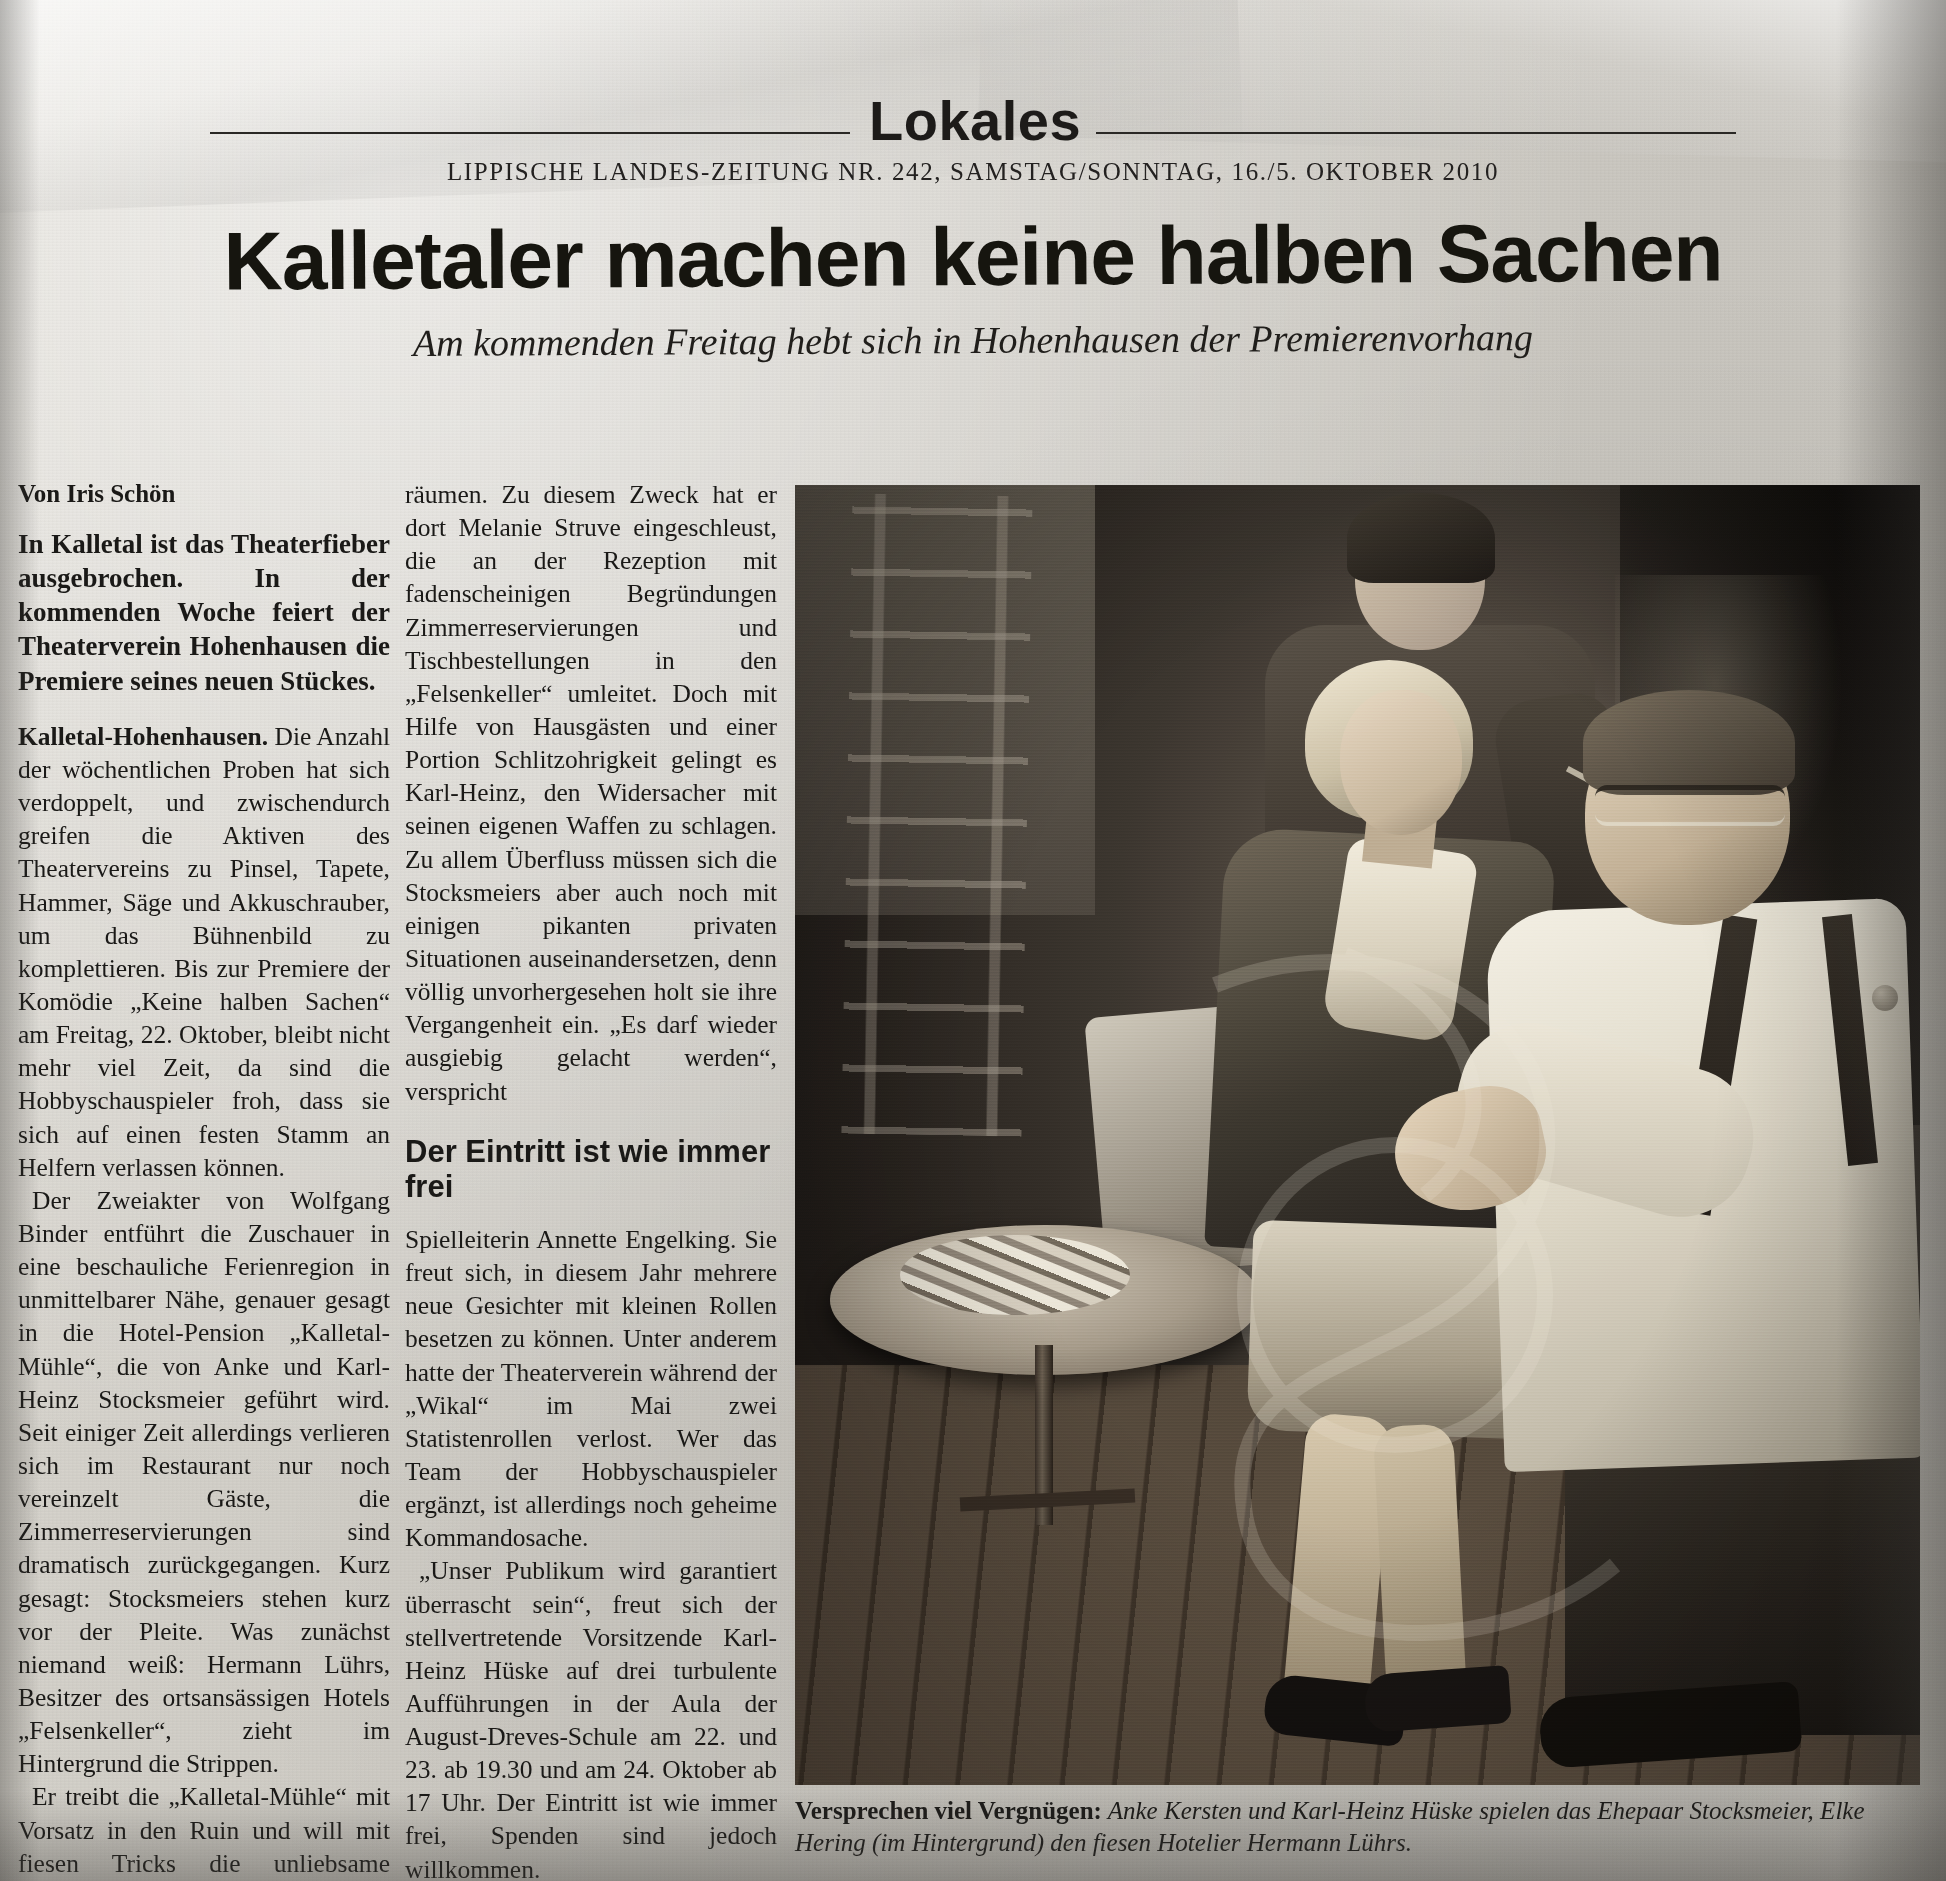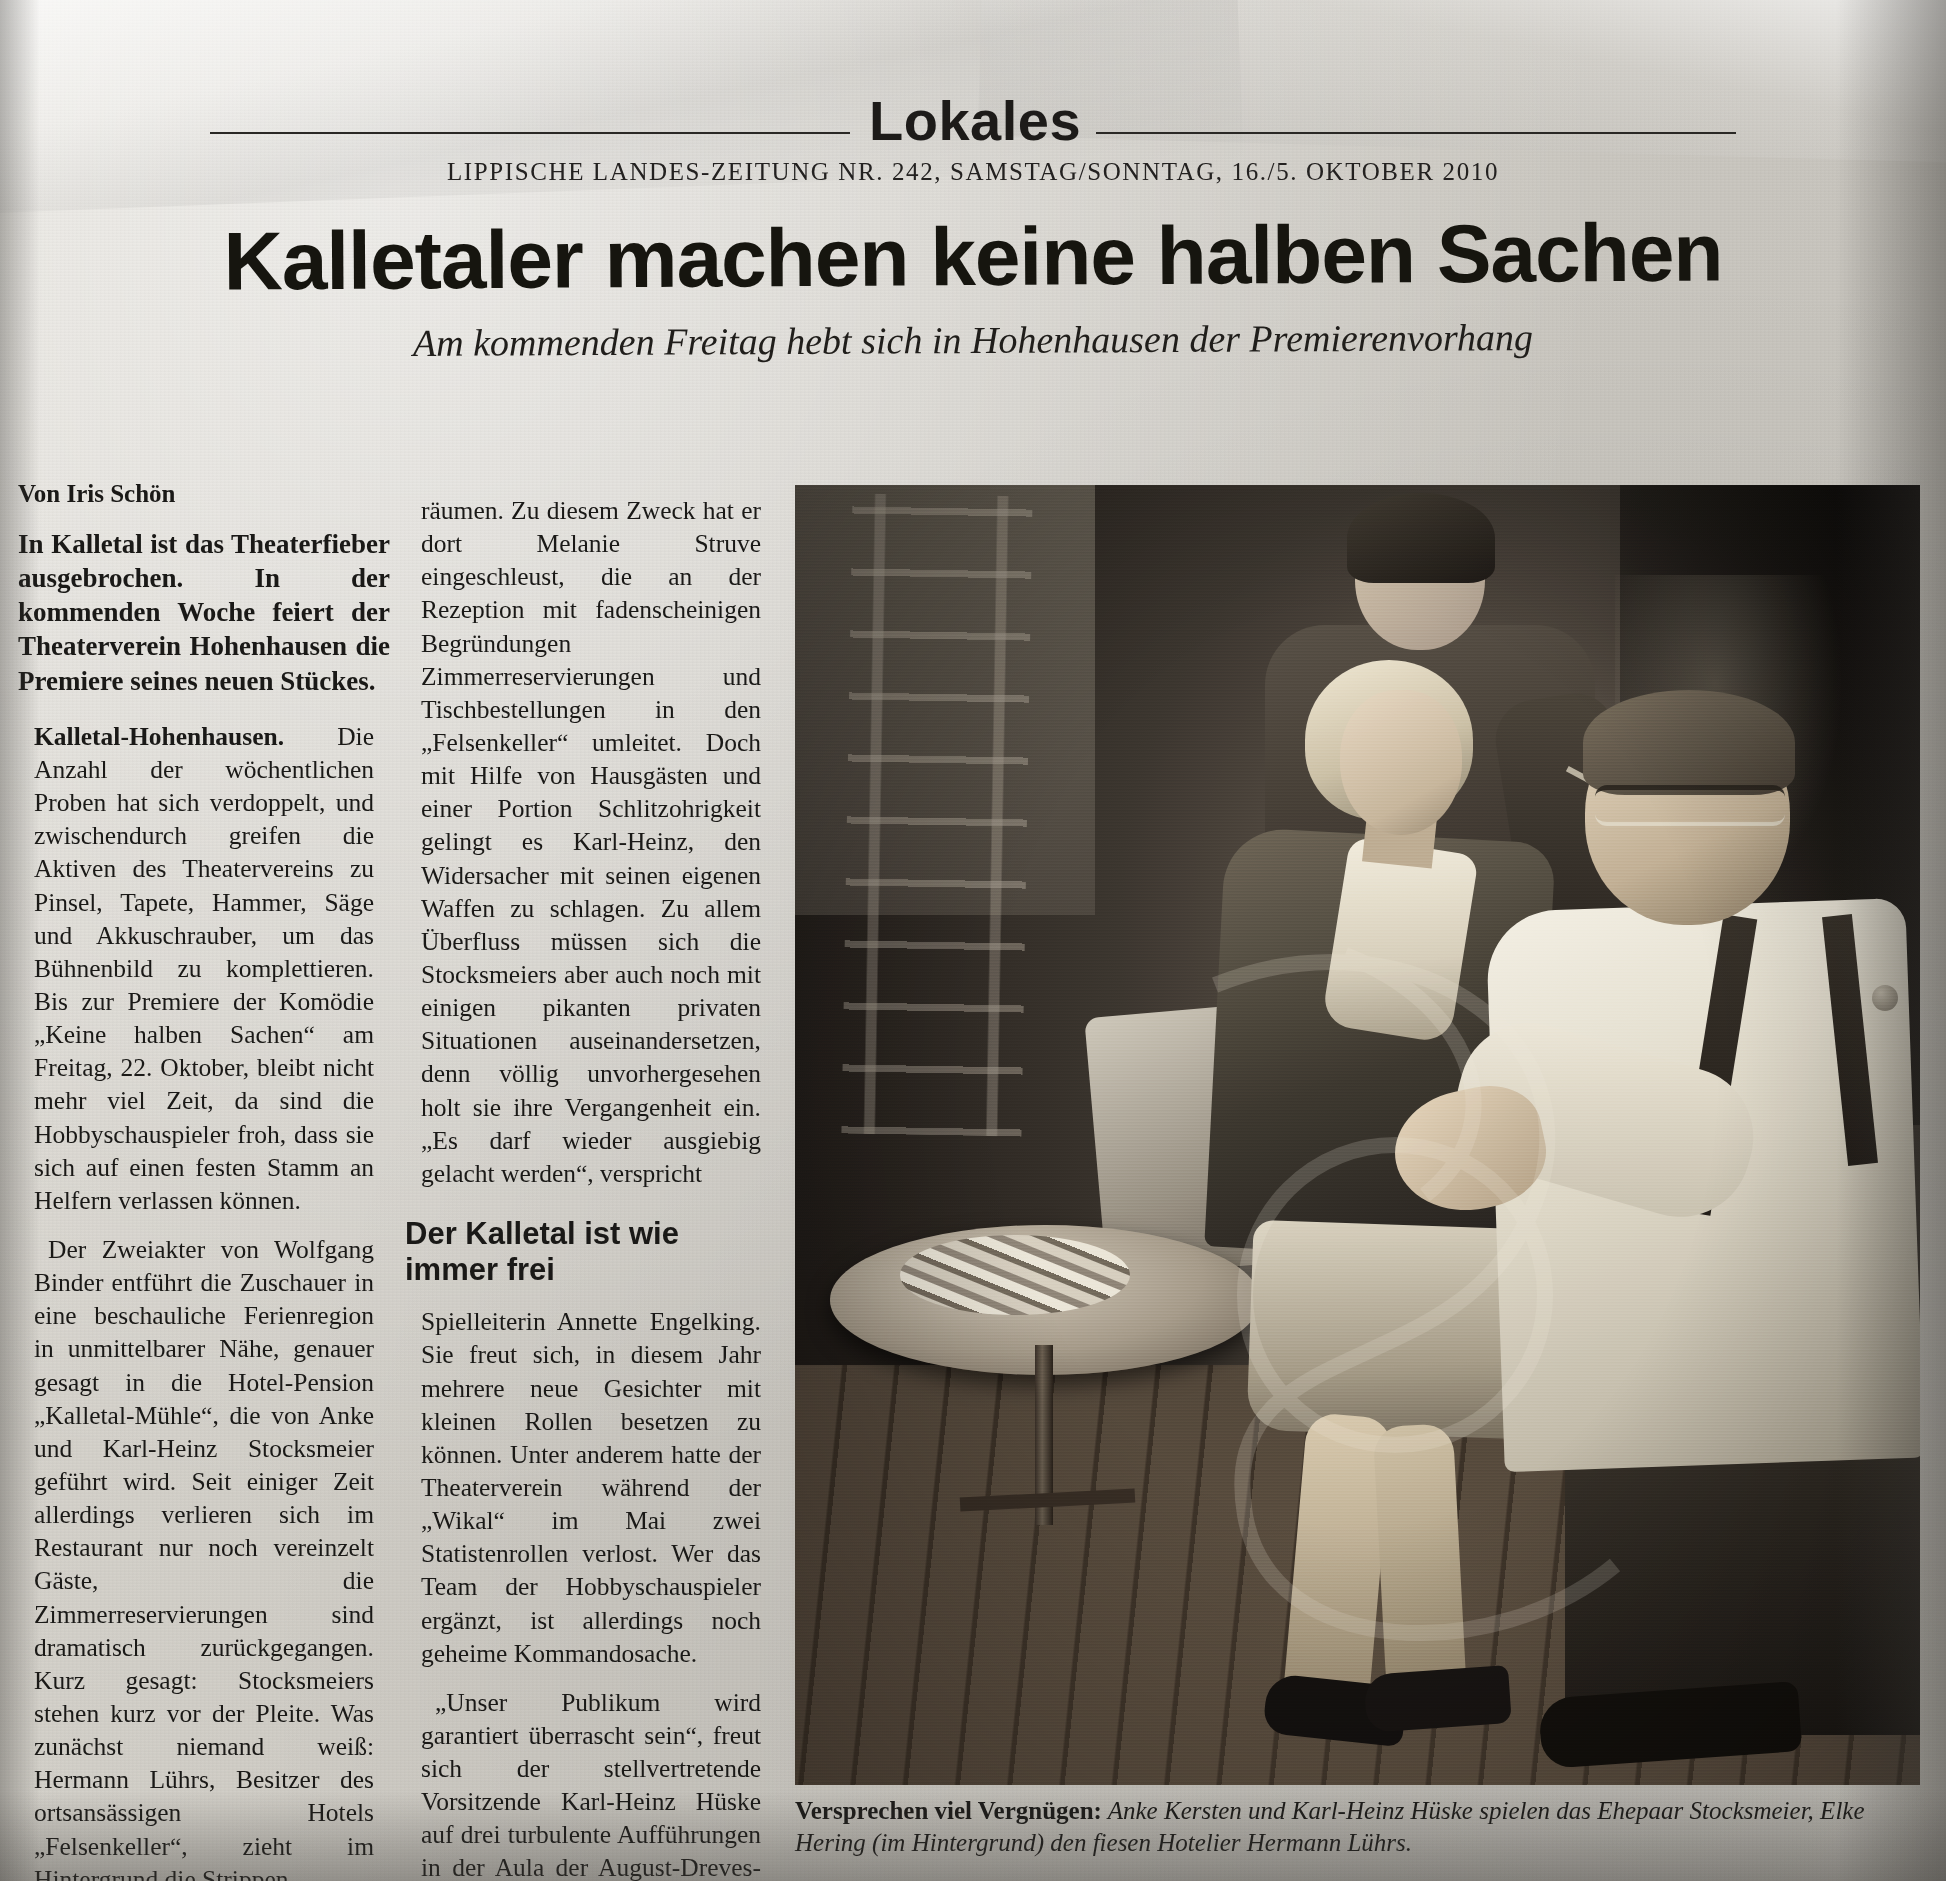--- a/index.html
+++ b/index.html
@@ -152,21 +152,21 @@
     text-align: left;
   }
   .lead {
     font-weight: bold;
     font-size: 27px;
     line-height: 1.27;
     margin-bottom: 22px;
     text-align: justify;
   }
   .col p {
-    margin: 16px;
+    margin: 0;
     text-indent: 14px;
   }
   .col p.first-para {
     text-indent: 0;
   }
   .place {
     font-weight: bold;
   }
   .subhead {
     font-family: "Liberation Sans", sans-serif;
@@ -471,21 +471,21 @@
   <div class="col" id="col1">
     <div class="byline">Von Iris Schön</div>
     <div class="lead">In Kalletal ist das Theaterfieber ausgebrochen. In der kommenden Woche feiert der Theaterverein Hohenhausen die Premiere seines neuen Stückes.</div>
     <p class="first-para"><span class="place">Kalletal-Hohenhausen.</span><span> Die Anzahl der wöchentlichen Proben hat sich verdoppelt, und zwischendurch greifen die Aktiven des Theatervereins zu Pinsel, Tapete, Hammer, Säge und Akkuschrauber, um das Bühnenbild zu komplettieren. Bis zur Premiere der Komödie „Keine halben Sachen“ am Freitag, 22. Oktober, bleibt nicht mehr viel Zeit, da sind die Hobbyschauspieler froh, dass sie sich auf einen festen Stamm an Helfern verlassen können.</span></p>
     <p>Der Zweiakter von Wolfgang Binder entführt die Zuschauer in eine beschauliche Ferienregion in unmittelbarer Nähe, genauer gesagt in die Hotel-Pension „Kalletal-Mühle“, die von Anke und Karl-Heinz Stocksmeier geführt wird. Seit einiger Zeit allerdings verlieren sich im Restaurant nur noch vereinzelt Gäste, die Zimmerreservierungen sind dramatisch zurückgegangen. Kurz gesagt: Stocksmeiers stehen kurz vor der Pleite. Was zunächst niemand weiß: Hermann Lührs, Besitzer des ortsansässigen Hotels „Felsenkeller“, zieht im Hintergrund die Strippen.</p>
     <p>Er treibt die „Kalletal-Mühle“ mit Vorsatz in den Ruin und will mit fiesen Tricks die unliebsame Konkurrenz aus dem Weg</p>
   </div>
 
   <div class="col" id="col2">
     <p class="first-para">räumen. Zu diesem Zweck hat er dort Melanie Struve eingeschleust, die an der Rezeption mit fadenscheinigen Begründungen Zimmerreservierungen und Tischbestellungen in den „Felsenkeller“ umleitet. Doch mit Hilfe von Hausgästen und einer Portion Schlitzohrigkeit gelingt es Karl-Heinz, den Widersacher mit seinen eigenen Waffen zu schlagen. Zu allem Überfluss müssen sich die Stocksmeiers aber auch noch mit einigen pikanten privaten Situationen auseinandersetzen, denn völlig unvorhergesehen holt sie ihre Vergangenheit ein. „Es darf wieder ausgiebig gelacht werden“, verspricht</p>
-    <div class="subhead">Der Kalletal ist wie immer frei</div>
+    <div class="subhead">Der Eintritt ist wie immer frei</div>
     <p class="first-para">Spielleiterin Annette Engelking. Sie freut sich, in diesem Jahr mehrere neue Gesichter mit kleinen Rollen besetzen zu können. Unter anderem hatte der Theaterverein während der „Wikal“ im Mai zwei Statistenrollen verlost. Wer das Team der Hobbyschauspieler ergänzt, ist allerdings noch geheime Kommandosache.</p>
     <p>„Unser Publikum wird garantiert überrascht sein“, freut sich der stellvertretende Vorsitzende Karl-Heinz Hüske auf drei turbulente Aufführungen in der Aula der August-Dreves-Schule am 22. und 23. ab 19.30 und am 24. Oktober ab 17 Uhr. Der Eintritt ist wie immer frei, Spenden sind jedoch willkommen.</p>
   </div>
 
   <div class="photo-wrap">
     <div class="photo">
       <div class="ph-bg"></div>
       <div class="ph-wallpanel"></div>
       <div class="ph-ladder"></div>
       <div class="ph-bg-right"></div>

